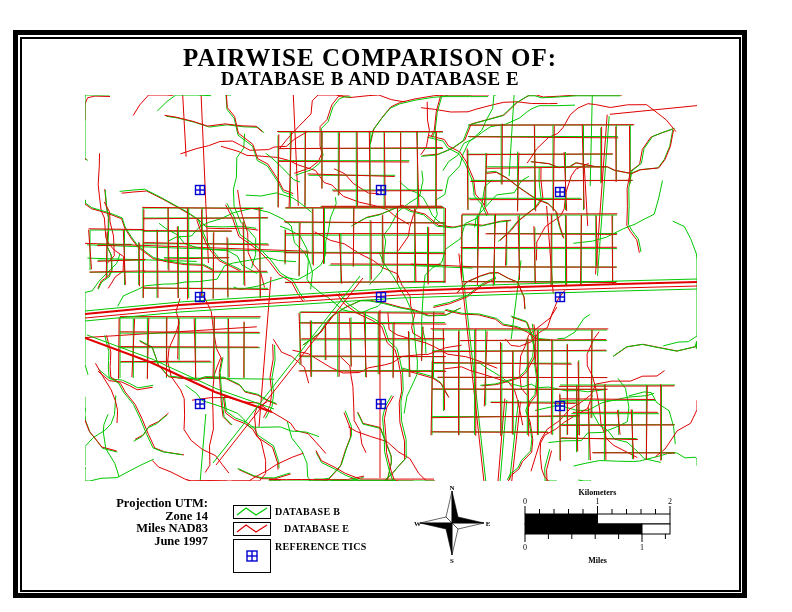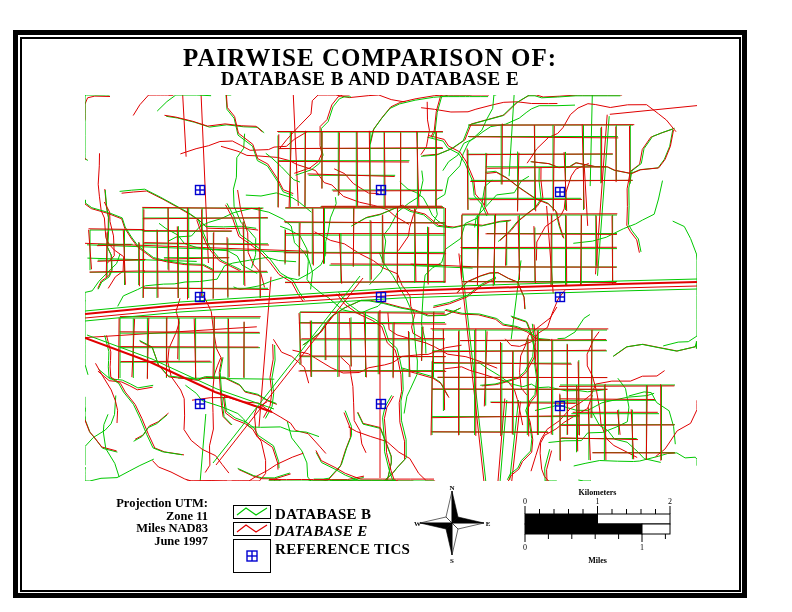--- a/index.html
+++ b/index.html
@@ -5,23 +5,23 @@
   html,body{margin:0;padding:0;background:#ffffff;}
   #page{position:relative;width:792px;height:612px;background:#ffffff;
         font-family:"Liberation Serif",serif;overflow:hidden;color:#000;}
   .abs{position:absolute;}
   #outer-frame{left:13px;top:30px;width:734px;height:568px;border:5px solid #000;box-sizing:border-box;}
   #inner-frame{left:20px;top:37px;width:721px;height:555px;border:2px solid #000;box-sizing:border-box;}
   #title1{left:13px;top:44px;width:714px;text-align:center;font-size:25px;font-weight:bold;letter-spacing:1px;}
   #title2{left:13px;top:68px;width:714px;text-align:center;font-size:19px;font-weight:bold;letter-spacing:0.5px;}
   #map-svg{left:85px;top:95px;}
   #info{left:76px;top:497px;width:132px;text-align:right;font-size:12.5px;font-weight:bold;line-height:12.6px;}
-  .legend-label{font-size:15px;font-weight:bold;letter-spacing:0.3px;}
+  .legend-label{font-size:10px;font-weight:bold;letter-spacing:0.3px;}
   #legend-label-b{left:275px;top:506px;}
-  #legend-label-e{left:274px;top:523px;font-style:italic;}
+  #legend-label-e{left:284px;top:523px;}
   #legend-label-tics{left:275px;top:541px;}
   svg text{font-family:"Liberation Serif",serif;}
 </style>
 </head>
 <body>
 
 <div id="page">
 
   <div class="abs" id="outer-frame"></div>
   <div class="abs" id="inner-frame"></div>
@@ -578,21 +578,21 @@
         <g>
           <rect x="555.5" y="401.5" width="9" height="9" fill="none" stroke="#0000d0" stroke-width="1.4"></rect>
           <line x1="555.5" y1="406" x2="564.5" y2="406" stroke="#0000d0" stroke-width="1.4"></line>
           <line x1="560" y1="401.5" x2="560" y2="410.5" stroke="#0000d0" stroke-width="1.4"></line>
         </g>
       </g>
   </svg>
 
   <div class="abs" id="info">
     <div>Projection UTM:</div>
-    <div>Zone 11</div>
+    <div>Zone 14</div>
     <div>Miles NAD83</div>
     <div>June 1997</div>
   </div>
 
   <svg class="abs" style="left:233px;top:505px" width="38" height="14">
     <rect x="0.5" y="0.5" width="37" height="13" fill="#fff" stroke="#000" stroke-width="1"></rect>
     <polyline points="4,10 13,3 23,10 34,3" fill="none" stroke-width="1.2" stroke="#00c800"></polyline>
   </svg>
   <svg class="abs" style="left:233px;top:522px" width="38" height="14">
     <rect x="0.5" y="0.5" width="37" height="13" fill="#fff" stroke="#000" stroke-width="1"></rect>

